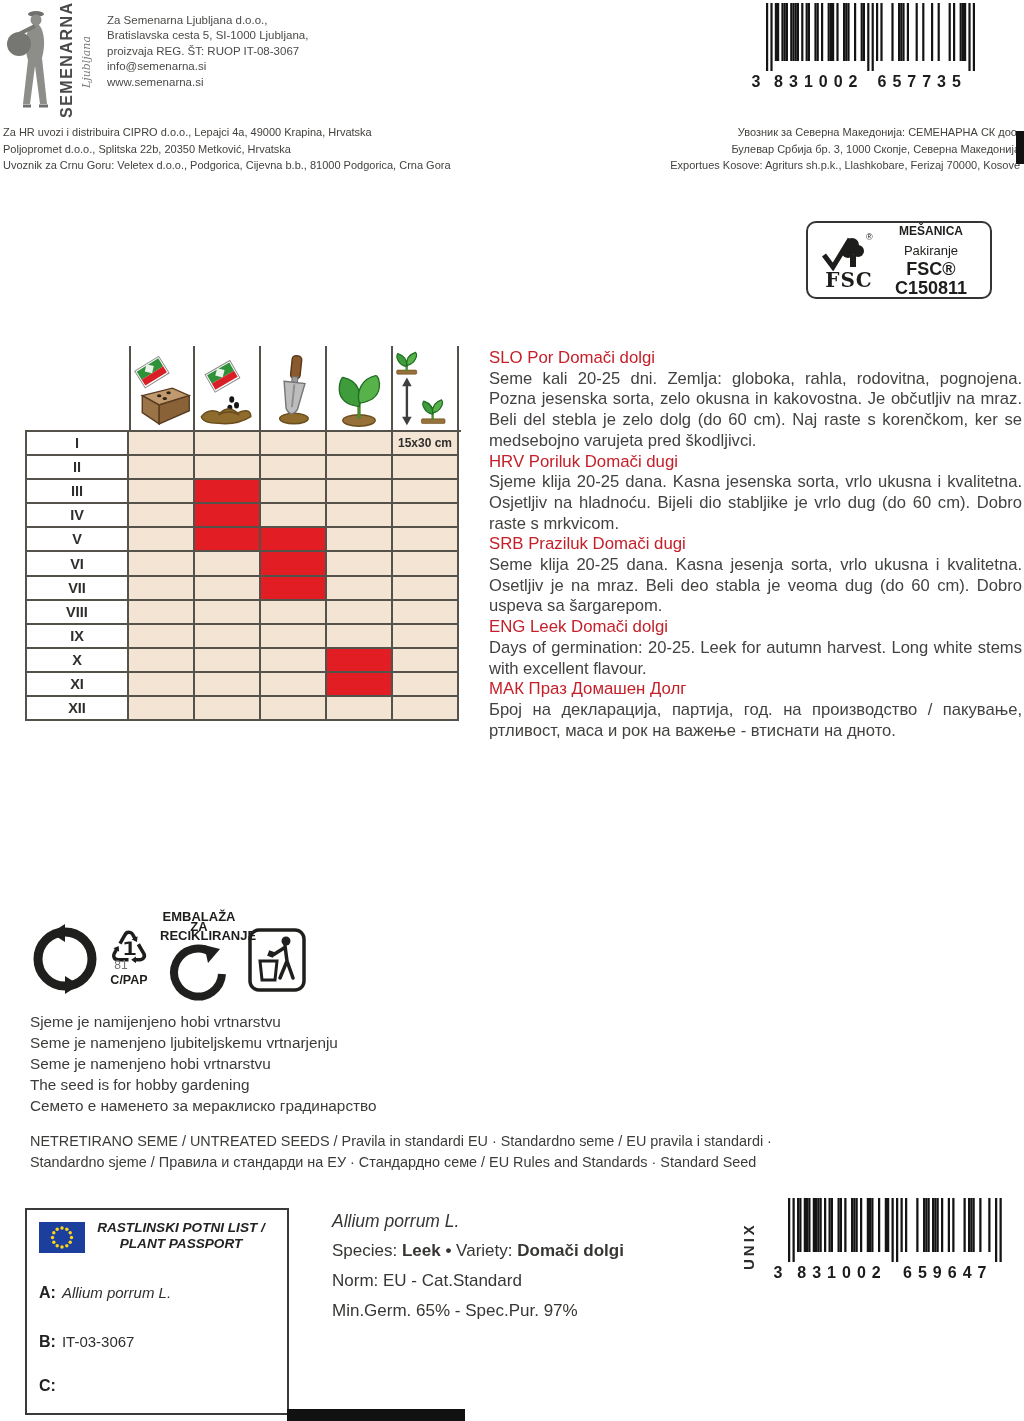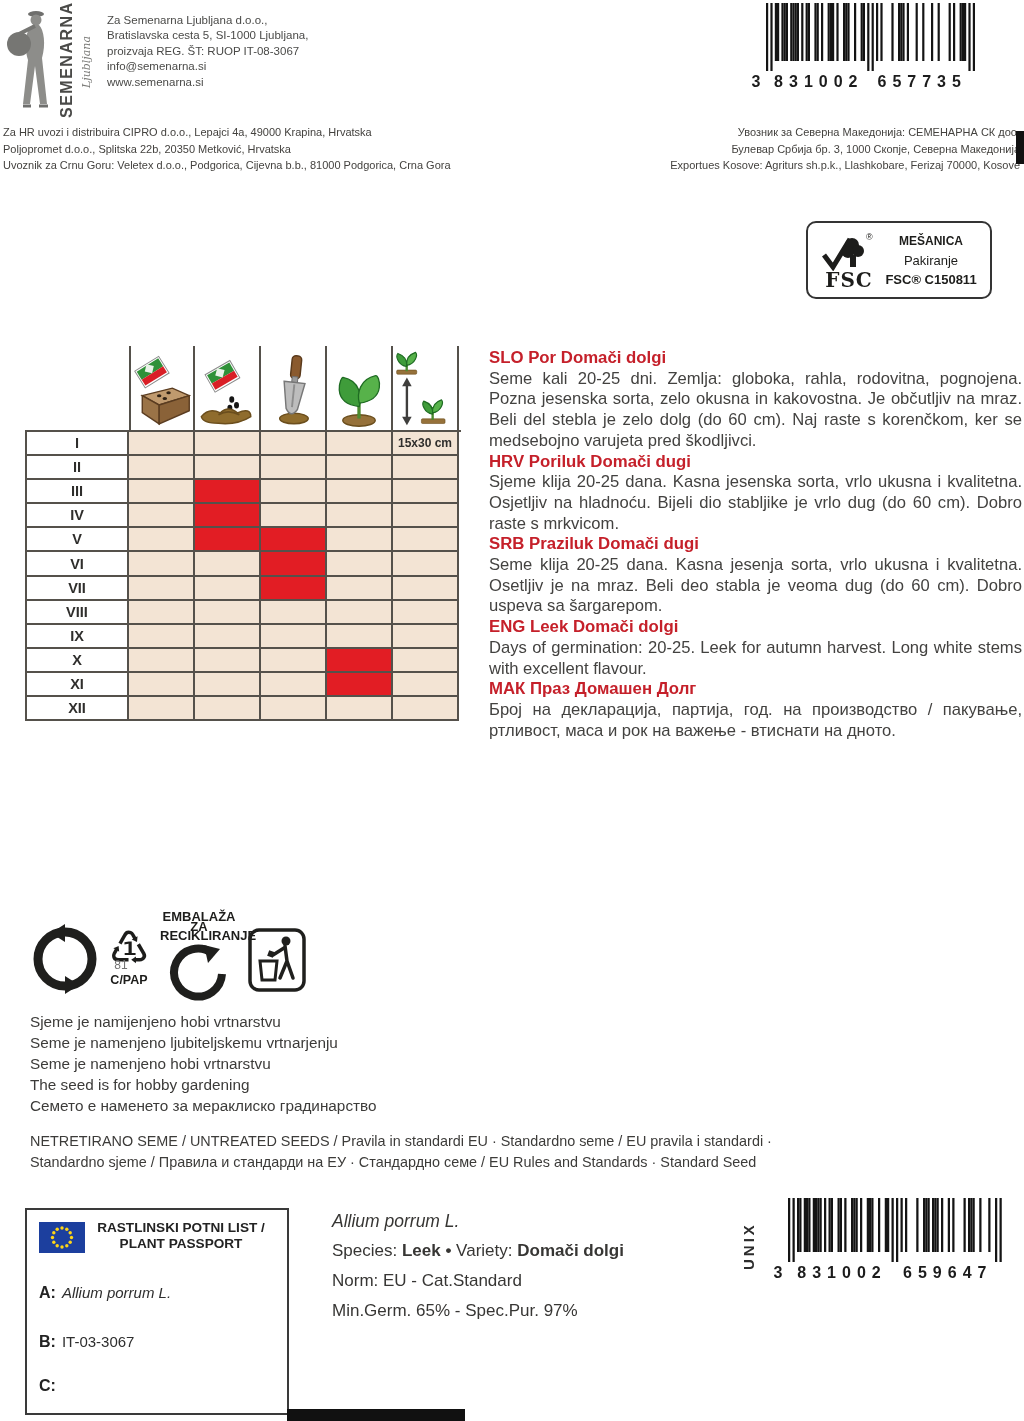--- a/index.html
+++ b/index.html
@@ -40,21 +40,21 @@
   .importers-right{right:4px;top:124px;font-size:11px;line-height:16.5px;color:#44423f;text-align:right;}
 
   
   .fsc-box{left:806px;top:221px;width:186px;height:78px;border:2.5px solid #343434;border-radius:10px;
     display:flex;align-items:center;padding:4px 8px 4px 10px;background:#fff;}
   .fsc-left{width:62px;text-align:center;}
   .fsc-acronym{font-family:"DejaVu Serif",serif;font-weight:bold;font-size:20px;letter-spacing:1px;color:#1d1d1b;line-height:18px;}
   .fsc-right{flex:1;text-align:center;line-height:19px;color:#1d1d1b;}
   .fsc-title{font-weight:bold;font-size:12px;}
   .fsc-sub{font-size:13px;}
-  .fsc-lic{font-weight:bold;font-size:13px;text-align:center;}
+  .fsc-lic{font-weight:bold;font-size:18px;text-align:center;}
 
   .edge-mark{left:1016px;top:131px;width:8px;height:33px;background:#111;}
   .bottom-bar{left:287px;top:1409px;width:178px;height:12px;background:#111;}
 
   
   .cal{left:25px;top:346px;width:436px;}
   .cal-header{display:flex;height:84px;}
   .cal-spacer{width:104px;}
   .icon-cell{width:66px;border-right:2px solid var(--grid);display:flex;align-items:flex-end;justify-content:center;overflow:visible;}
   .icon-cell.first{border-left:2px solid var(--grid);}
@@ -62,42 +62,42 @@
   .cal-row{display:flex;height:24.1px;}
   .cal-label{width:104px;background:#fff;border-left:2px solid var(--grid);border-right:2px solid var(--grid);
     border-bottom:2px solid var(--grid);display:flex;align-items:center;justify-content:center;
     font-weight:bold;font-size:14.5px;color:#2f2e2c;}
   .cal-cell{width:66px;background:var(--beige);border-right:2px solid var(--grid);border-bottom:2px solid var(--grid);}
   .cal-cell.mark{background:var(--mark);}
   .cal-cell.note{display:flex;align-items:center;justify-content:center;font-weight:bold;font-size:12px;color:#2f2e2c;}
 
   
   .descriptions{left:489px;top:348px;width:533px;}
-  .desc-heading{color:var(--red);font-weight:bold;font-size:16.8px;line-height:20.7px;}
+  .desc-heading{color:var(--red);font-weight:normal;font-size:16.8px;line-height:20.7px;}
   .desc-body{font-size:16.6px;line-height:20.7px;text-align:justify;color:#434240;}
 
   
   .green-dot{left:30px;top:924px;}
   .cpap{left:101px;top:925px;width:56px;text-align:center;}
   .cpap-sym{font-size:46px;line-height:46px;color:#1d1d1b;position:relative;}
   .cpap-num{position:absolute;left:0;right:16px;top:17px;font-size:12px;font-weight:normal;color:#737373;}
   .cpap-label{font-size:12.5px;font-weight:bold;color:#1d1d1b;margin-top:2px;}
   .embalaza{left:160px;top:912px;width:78px;text-align:center;}
   .embalaza-text{font-size:13px;line-height:9.5px;font-weight:bold;color:#1d1d1b;}
   .tidyman{left:248px;top:928px;}
 
   
   .purpose{left:30px;top:1011px;font-size:15.3px;line-height:21px;color:#3c3b39;}
   .untreated{left:30px;top:1131px;width:980px;font-size:14.4px;line-height:21px;color:#3c3b39;}
 
   
   .passport{left:25px;top:1208px;width:264px;height:207px;border:2.5px solid #3a3a3a;background:#fff;padding:10px 10px 0 12px;}
   .pp-head{display:flex;align-items:flex-start;}
   .pp-flag{flex:0 0 46px;margin-top:2px;}
-  .pp-title{flex:1;text-align:center;font-weight:bold;font-size:13.6px;line-height:16px;color:#232323;}
+  .pp-title{flex:1;text-align:center;font-weight:bold;font-size:13.6px;line-height:16px;color:#232323;font-style:italic;}
   .pp-row{margin-top:31px;font-size:15px;}
   .pp-row:nth-of-type(3){margin-top:26px;}
   .pp-row:nth-of-type(4){margin-top:26px;}
   .pp-key{font-weight:bold;font-size:16px;color:#232323;margin-right:6px;}
   .pp-val{color:#2e2e2e;}
   .pp-val.it{font-style:italic;}
 
   
   .product{left:332px;top:1206px;font-size:17px;line-height:30px;color:#373634;}
   .latin{font-style:italic;font-size:17.5px;}

